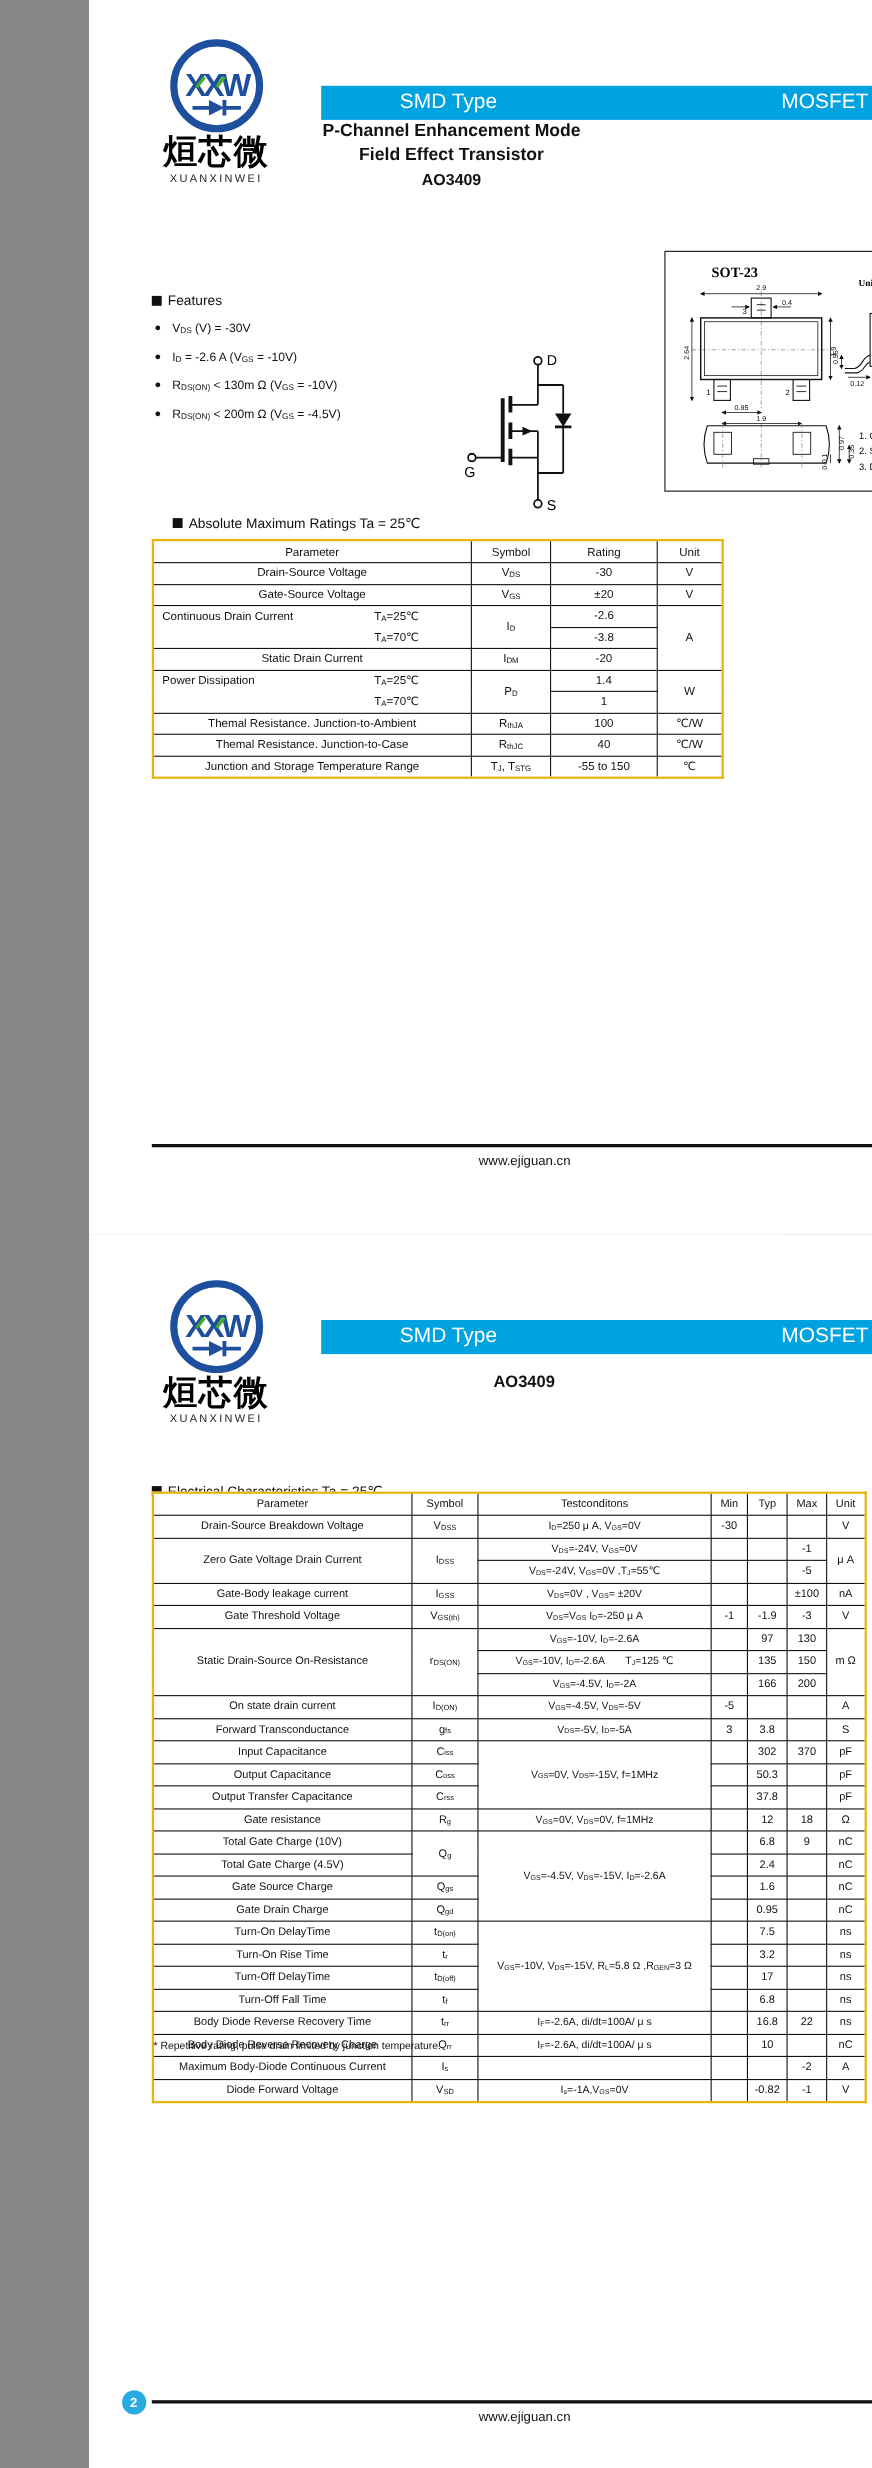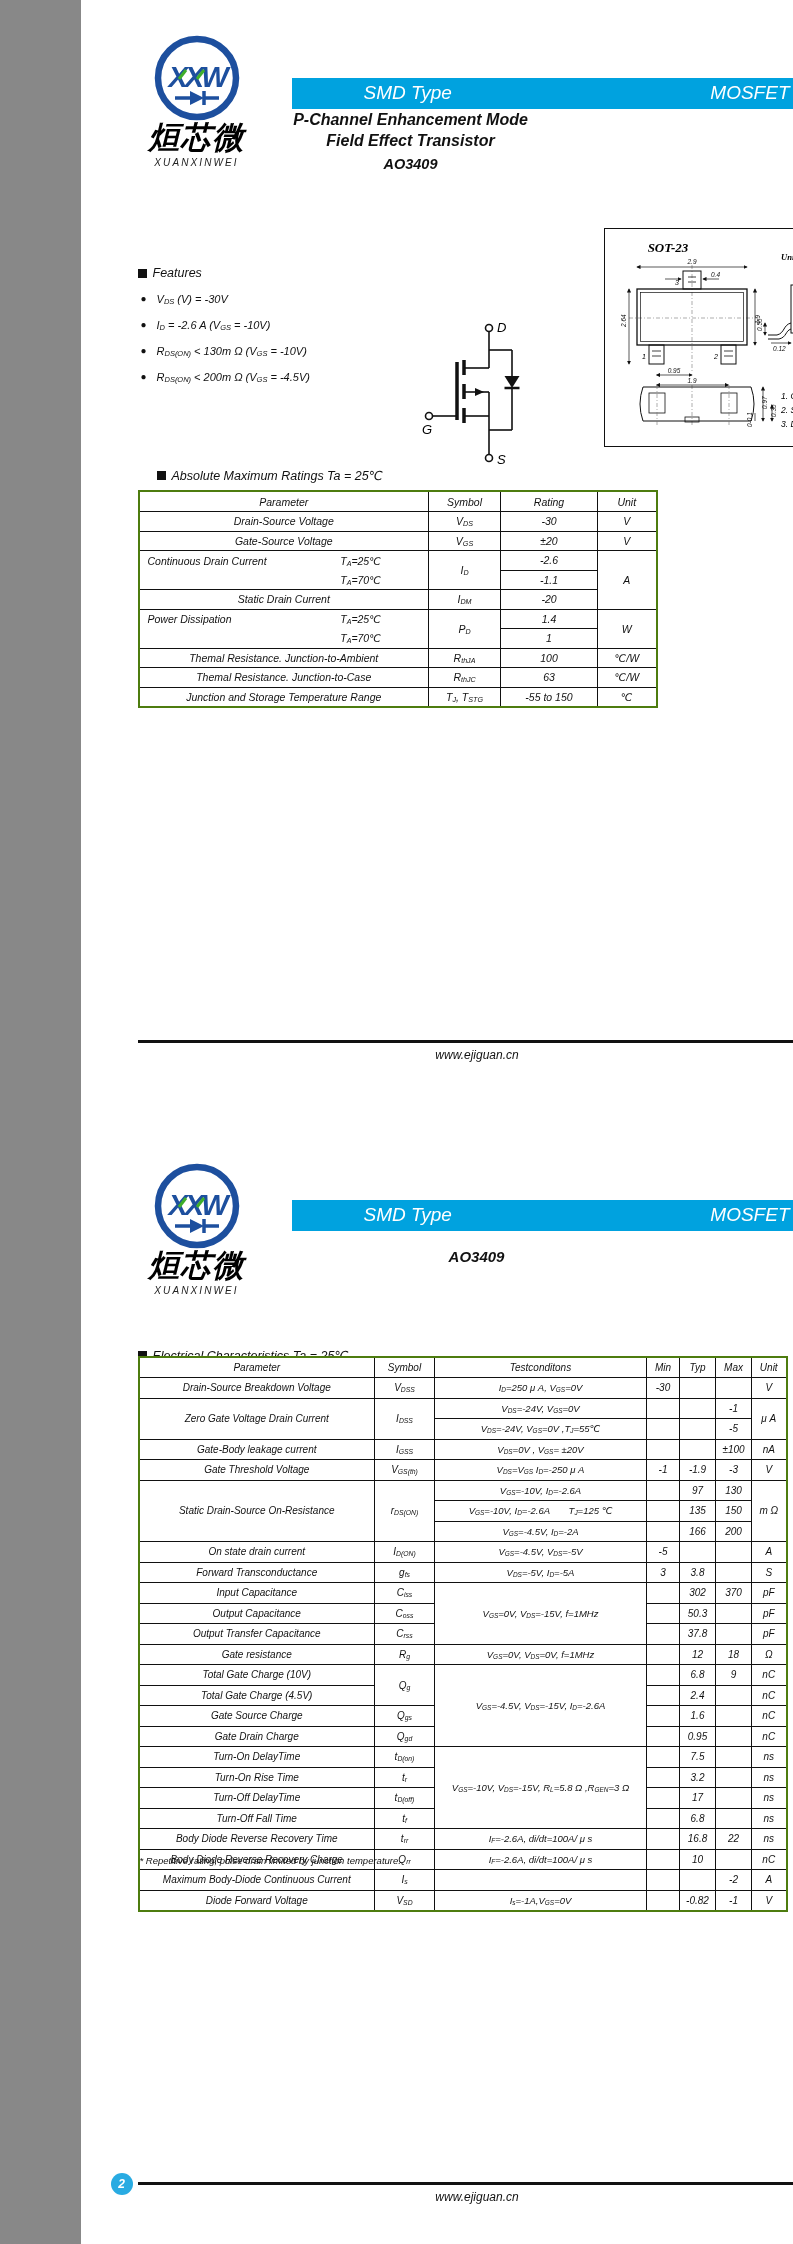--- a/index.html
+++ b/index.html
@@ -1,17 +1,17 @@
 <!DOCTYPE html>
 <html><head>
 <meta charset="utf-8">
 <style>
   html,body{margin:0;padding:0;background:#888;}
   .sheet{position:relative;width:632px;height:2244px;background:#c4b5fd;margin:0 auto;
-         font-family:"Liberation Sans","DejaVu Sans",sans-serif;color:#111;font-style:italic;}
+         font-family:"Liberation Sans","DejaVu Sans",sans-serif;color:#111;}
   .page{position:absolute;left:0;width:793px;height:1122px;overflow:hidden;background:#fff;}
   #page1{top:0;} #page2{top:1122px;}
 
   
   .logo-wrap{position:absolute;width:116px;text-align:center;}
   #p1-logo{left:58px;top:34px;} #p2-logo{left:58px;top:40px;}
   .logo-svg{width:88px;height:88px;display:block;margin:0 auto;}
   .logo-cn{font-size:31px;font-weight:700;letter-spacing:1px;line-height:1.05;white-space:nowrap;color:#000;}
   .logo-en{font-size:10px;letter-spacing:2.1px;margin-top:2px;color:#222;}
 
@@ -40,21 +40,21 @@
   .bullet{font-size:10px;line-height:1;}
 
   
   #mos{position:absolute;left:336px;top:318px;}
 
   
   #pkg{position:absolute;left:523px;top:228px;width:227px;height:217px;border:1px solid #111;}
   .serif{font-family:"Liberation Serif","DejaVu Serif",serif;}
 
   
-  .dtable{border-collapse:collapse;table-layout:fixed;border:2px solid #4d7c0f;position:absolute;background:#fff;}
+  .dtable{border-collapse:collapse;table-layout:fixed;border:2px solid #eab308;position:absolute;background:#fff;}
   .dtable th,.dtable td{border:1px solid #111;text-align:center;padding:0 3px;overflow:hidden;white-space:nowrap;}
   .dtable th{font-weight:400;height:19px;}
   .abs{left:57px;top:490px;width:518px;font-size:10.5px;}
   .abs td{height:18.5px;}
   .elec{left:57px;top:234px;width:648px;font-size:10px;}
   .elec td{height:19.5px;}
   .leftal{text-align:left;padding-left:5px;}
   .condcell{text-align:left;padding-left:5px;font-size:9.5px;}
   .pcell{padding:0;}
   .prow{display:flex;justify-content:space-between;align-items:center;height:19px;padding:0 44px 0 5px;gap:24px;}
@@ -294,21 +294,21 @@
           <div class="prow">
                 <span></span>
                 <span>T<sub>A</sub>=70℃</span>
               </div>
         </td>
         <td rowspan="2">I<sub>D</sub></td>
         <td>-2.6</td>
         <td rowspan="3">A</td>
       </tr>
       <tr>
-        <td>-1.1</td>
+        <td>-3.8</td>
       </tr>
       <tr>
         <td class="leftal">Static Drain Current</td>
         <td>I<sub>DM</sub></td>
         <td>-20</td>
       </tr>
       <tr>
         <td class="pcell" rowspan="2">
           <div class="prow">
                 <span>Power Dissipation</span>
@@ -328,21 +328,21 @@
       </tr>
       <tr>
         <td class="leftal">Themal Resistance. Junction-to-Ambient</td>
         <td>R<sub>thJA</sub></td>
         <td>100</td>
         <td>℃/W</td>
       </tr>
       <tr>
         <td class="leftal">Themal Resistance. Junction-to-Case</td>
         <td>R<sub>thJC</sub></td>
-        <td>63</td>
+        <td>40</td>
         <td>℃/W</td>
       </tr>
       <tr>
         <td class="leftal">Junction and Storage Temperature Range</td>
         <td>T<sub>J</sub>, T<sub>STG</sub></td>
         <td>-55 to 150</td>
         <td>℃</td>
       </tr>
     </tbody>
       </table>

